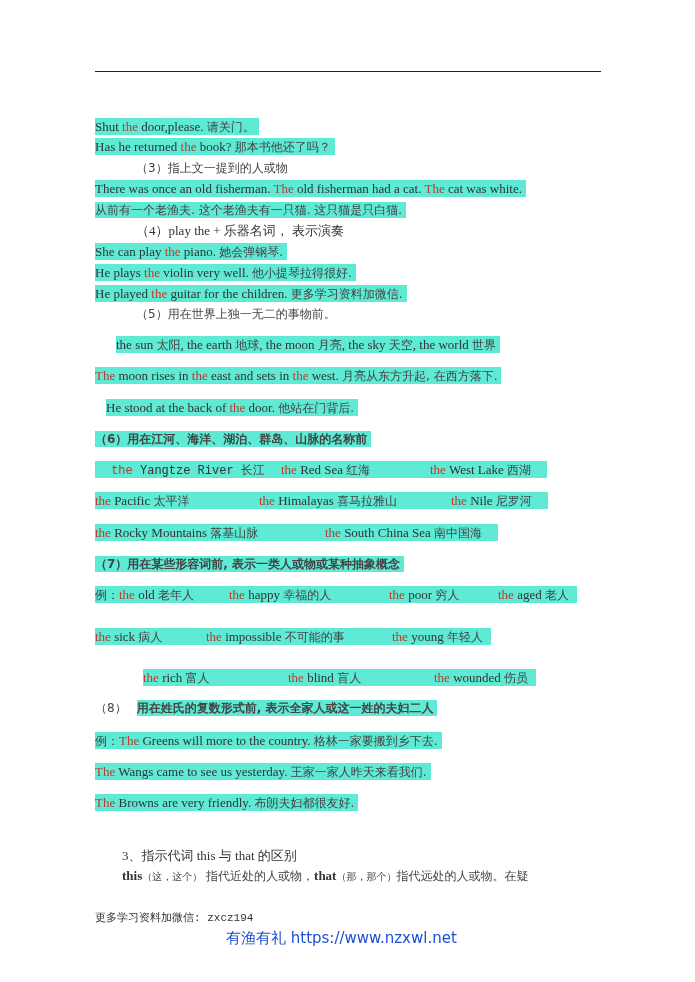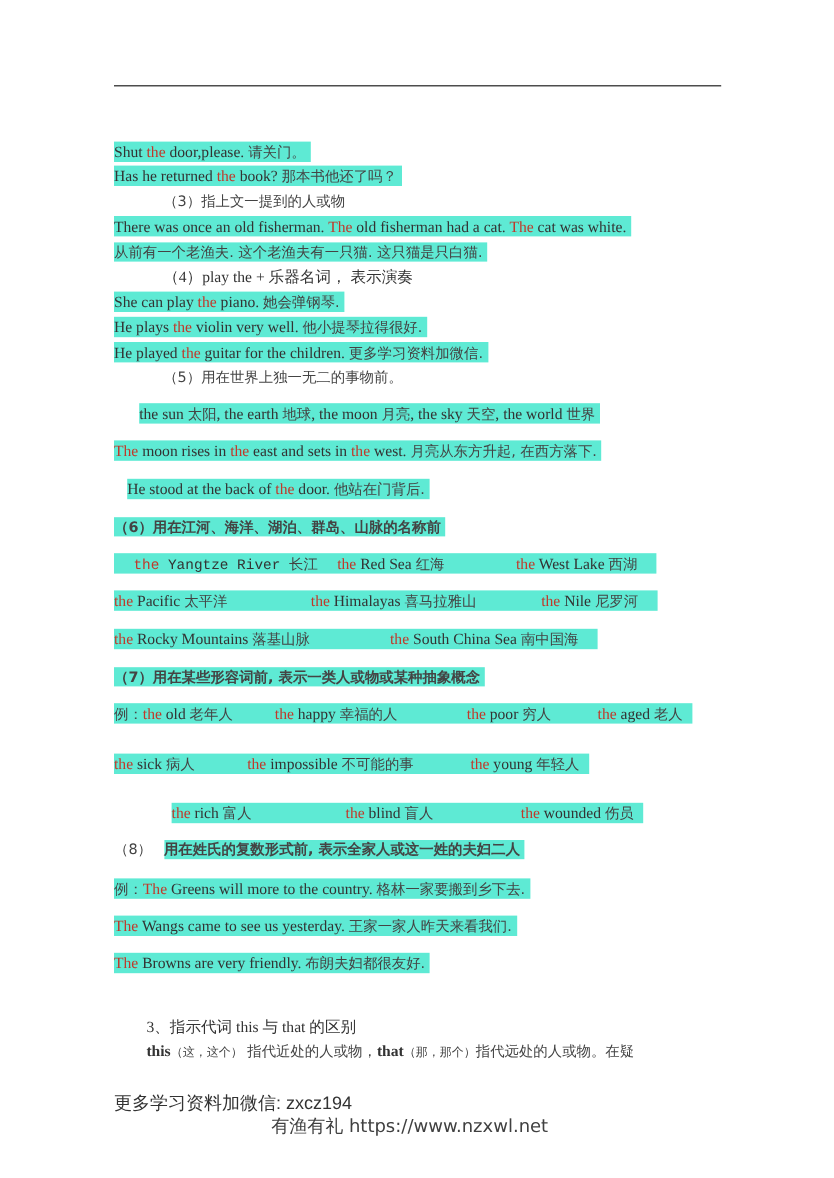--- a/index.html
+++ b/index.html
@@ -13,22 +13,22 @@
     position: absolute; left: 95px; white-space: nowrap;
     font-size: 13px; line-height: 18px;
   }
   .hl { background: #5eead4; padding: 1px 4px 1px 0; }
   .red { color: #c0392b; }
   .cn { font-family: "DejaVu Sans", sans-serif; font-size: 12px; color: #444; }
   .bold { font-weight: bold; }
   .mono { font-family: "Liberation Mono", "DejaVu Sans Mono", monospace; font-size: 12px; }
   .small { font-size: 10px; }
   .seg { display: inline-block; }
-  .footer-note { position: absolute; left: 95px; top: 910px; font-size: 15px; color: #333; font-family: Liberation Sans, sans-serif; }
-  .watermark { position: absolute; left: 226px; top: 929px; font-size: 15px; color: #404040; font-family: "DejaVu Sans", sans-serif; }
+  .footer-note { position: absolute; left: 95px; top: 910px; font-size: 11px; color: #333; font-family: Liberation Mono, monospace; }
+  .watermark { position: absolute; left: 226px; top: 929px; font-size: 15px; color: #1d4ed8; font-family: "DejaVu Sans", sans-serif; }
 </style>
 </head>
 <body>
 
 <div class="rule"></div>
 
 <div class="line" style="top:118px;">
   <span class="hl"><span>Shut </span><span class="red">the</span><span> door,please.  </span><span class="cn">请关门。</span></span>
 </div>
 <div class="line" style="top:138px;">

